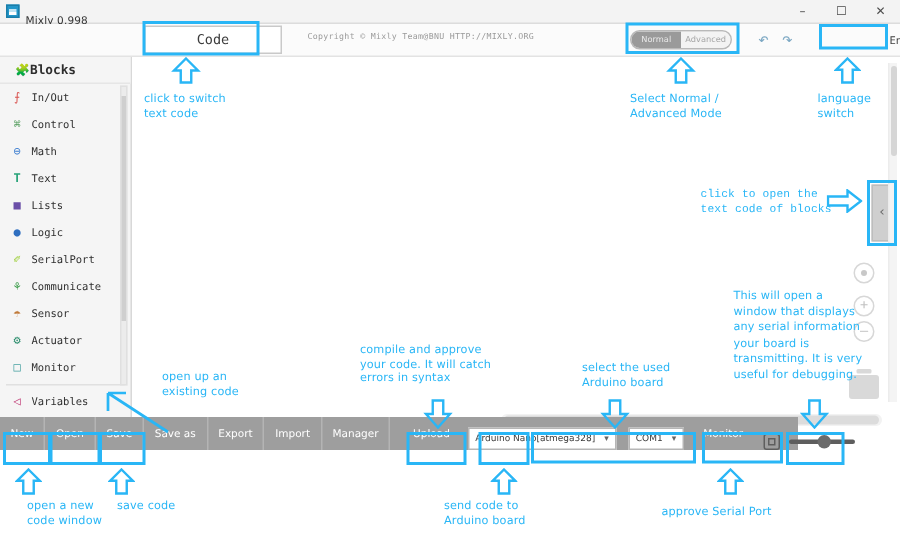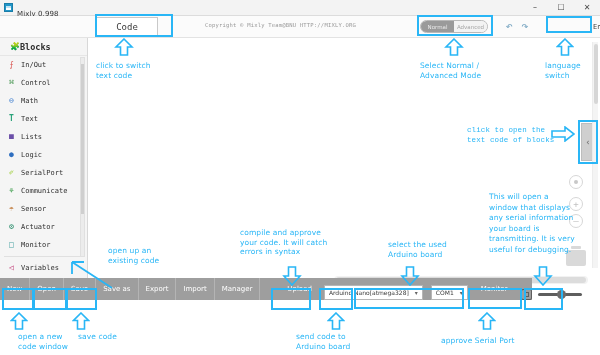--- a/index.html
+++ b/index.html
@@ -36,21 +36,21 @@
     width:26px;height:15px; display:flex;align-items:center;justify-content:center;
     font-family:"DejaVu Sans", sans-serif; font-size:8px; color:#4a4a4a;
   }
 
   
   .header{
     position:absolute; left:0; top:16px; width:600px; height:22px;
     background:#fbfbfb; border-bottom:1px solid #e3e3e3;
   }
   .code-tab{
-    position:absolute; left:96px; top:1px; width:62px; height:19px;
+    position:absolute; left:96px; top:1px; width:92px; height:19px;
     background:#ffffff; border:1px solid #c9c9c9;
     display:flex; align-items:center; justify-content:center;
     font-family:"DejaVu Sans Mono", monospace; font-size:9px; color:#3b3b3b;
   }
   .copyright{
     position:absolute; left:205px; top:6px;
     font-family:"DejaVu Sans Mono", monospace; font-size:5.5px;
     color:#9a9a9a; letter-spacing:.2px; white-space:nowrap;
   }
   .mode-seg{
@@ -309,21 +309,21 @@
 
   <div class="toolbar">
     <div class="tb-item">New</div>
     <div class="tb-item">Open</div>
     <div class="tb-item">Save</div>
     <div class="tb-item">Save as</div>
     <div class="tb-item">Export</div>
     <div class="tb-item">Import</div>
     <div class="tb-item">Manager</div>
     <div class="tb-gap"></div>
-    <div class="tb-item" style="border-right:none;margin-left:20px">Upload</div>
+    <div class="tb-item" style="border-right:none;margin-left:8px">Upload</div>
     <div class="combo board-combo">
       <span>Arduino Nano[atmega328]</span>
       <span class="car">▾</span>
     </div>
     <div class="combo port-combo">
       <span>COM1</span>
       <span class="car">▾</span>
     </div>
     <div class="tb-item" style="border-right:none;margin-left:6px">Monitor</div>
     <div class="chip"></div>

